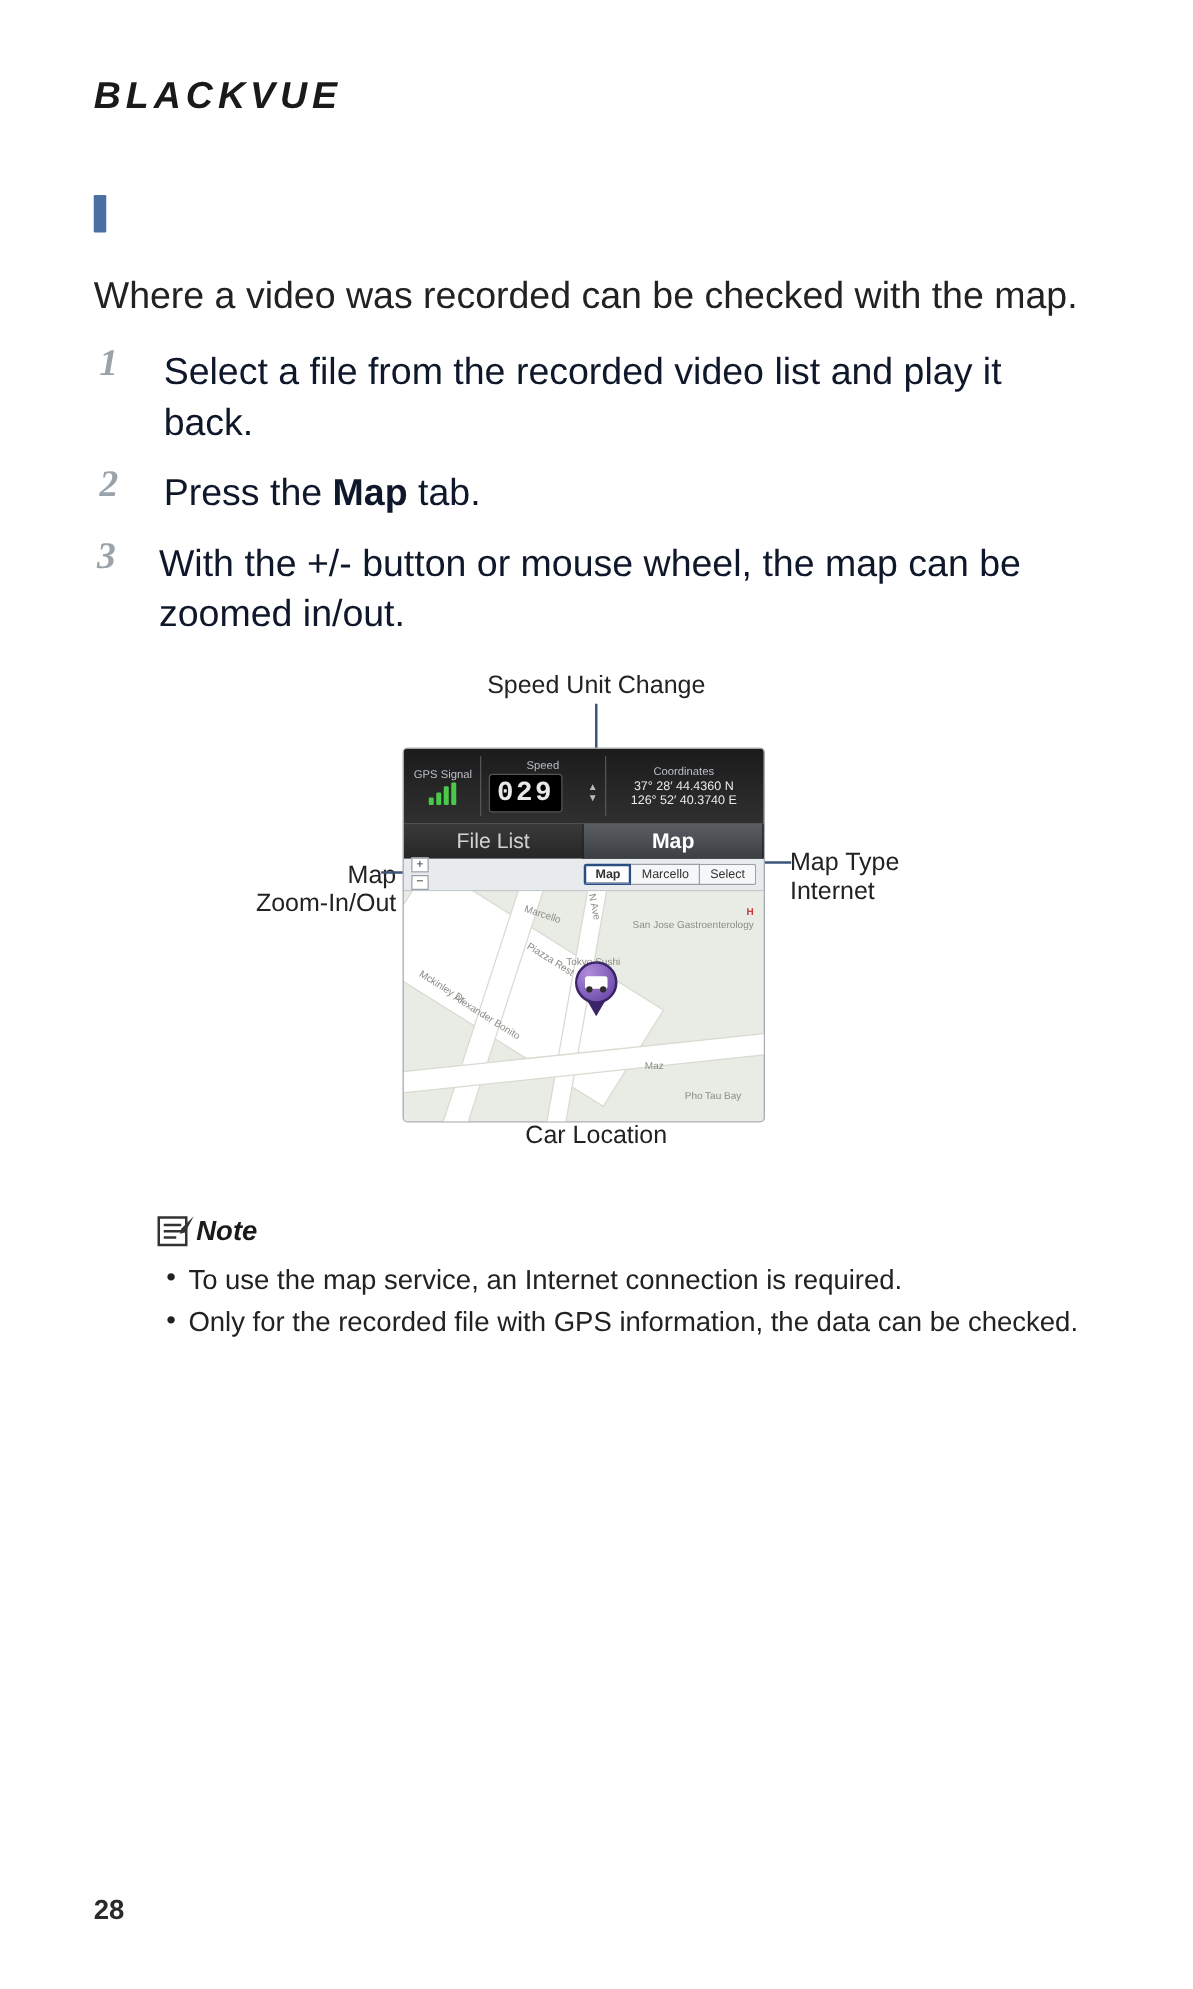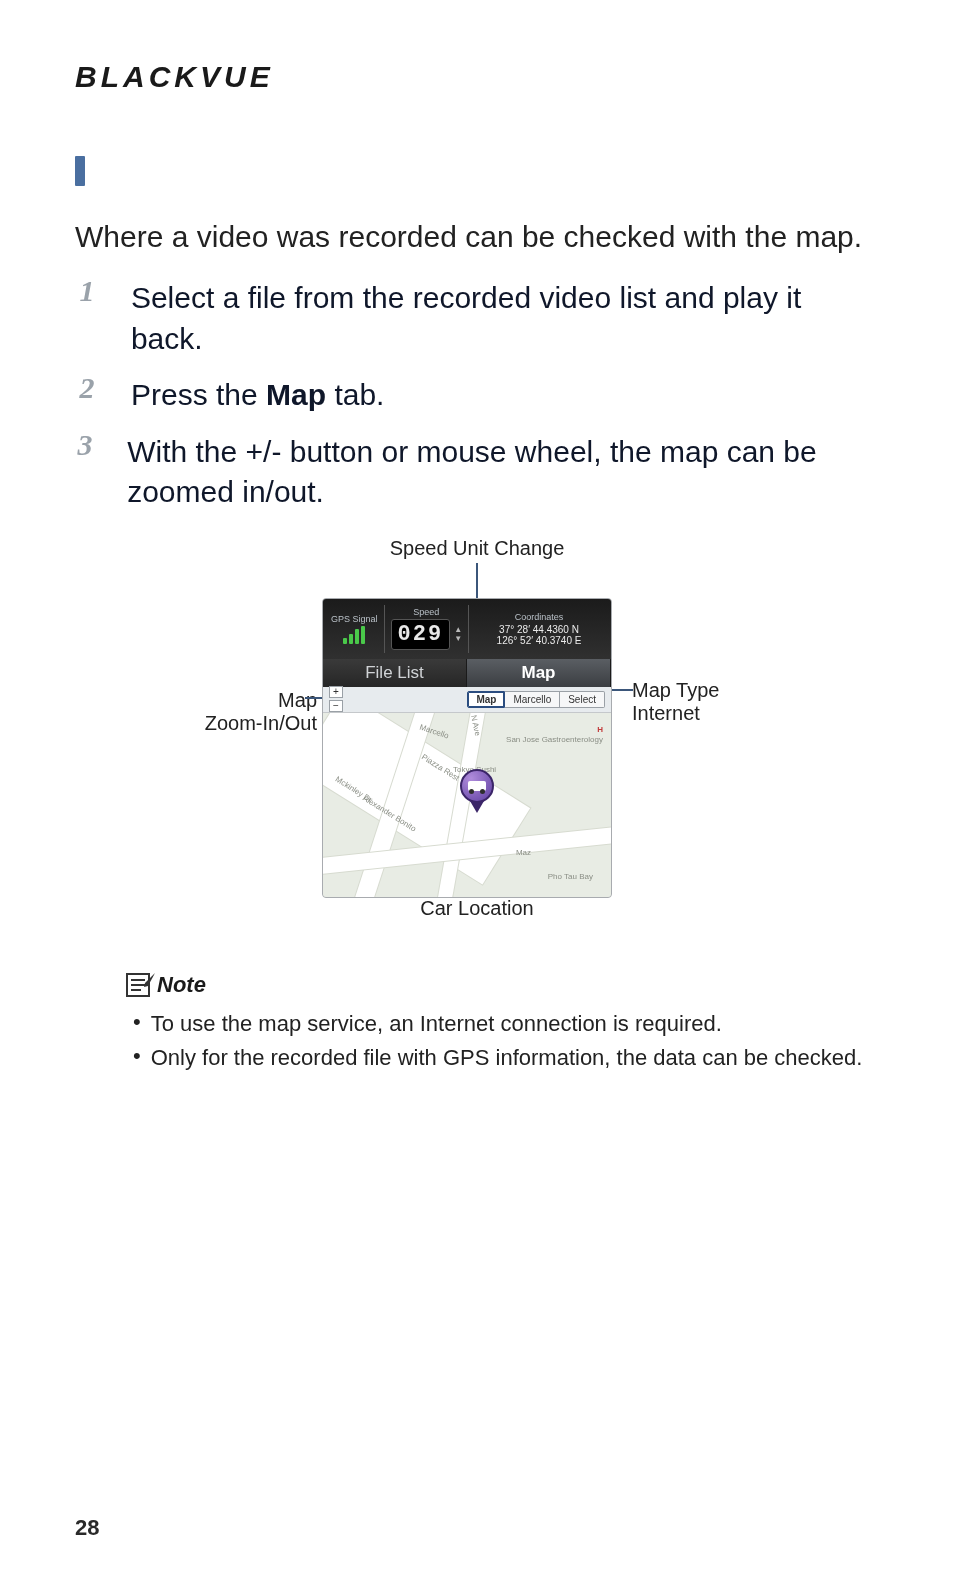--- a/index.html
+++ b/index.html
@@ -156,21 +156,21 @@
             <div class="gps-bars">
                 <span></span>
                 <span></span>
                 <span></span>
                 <span></span>
               </div>
           </div>
           <div class="divider"></div>
           <div class="dt-cell">
             <div class="dt-label">Speed</div>
-            <div style="display:flex; align-items:center; gap:4px">
+            <div style="display:flex; align-items:center; gap:20px">
               <div class="speed-box">029</div>
               <div class="speed-arrows">
                   <span>▲</span>
                   <span>▼</span>
                 </div>
             </div>
           </div>
           <div class="divider"></div>
           <div class="dt-cell coords">
             <div class="dt-label">Coordinates</div>

